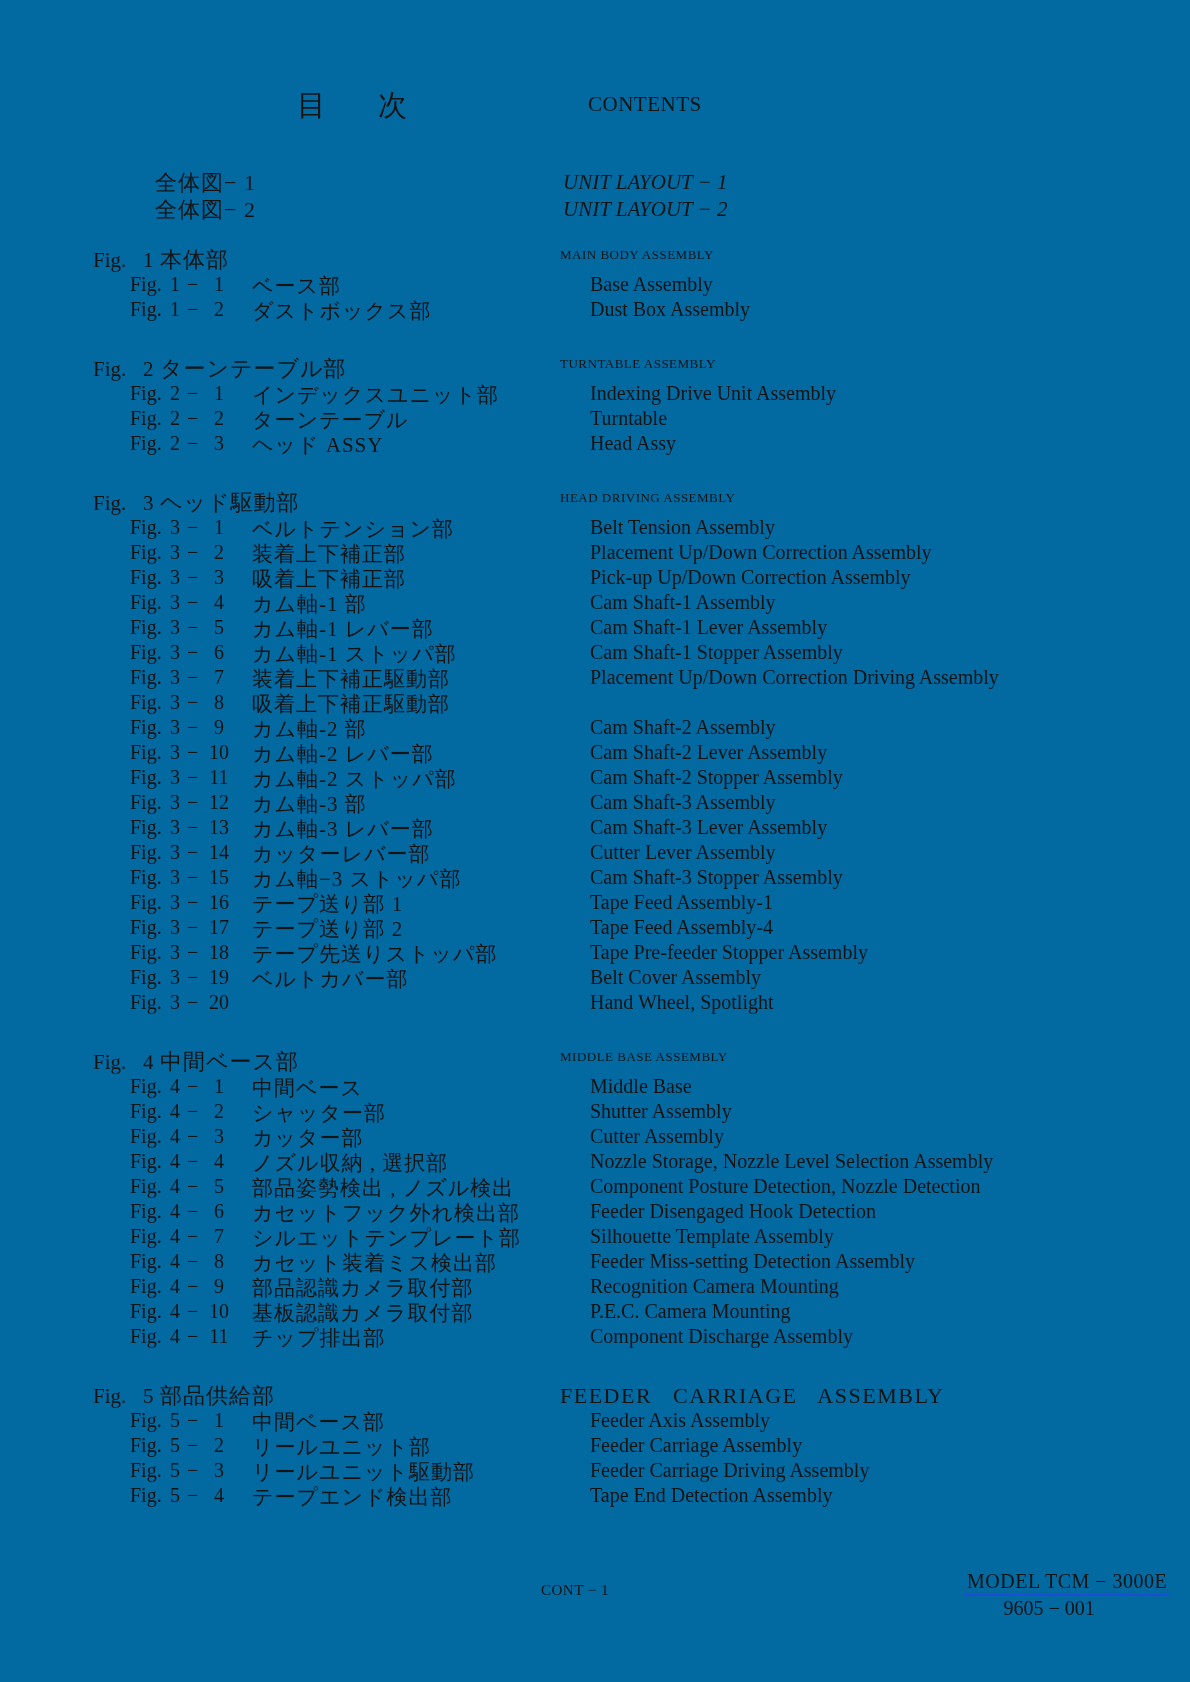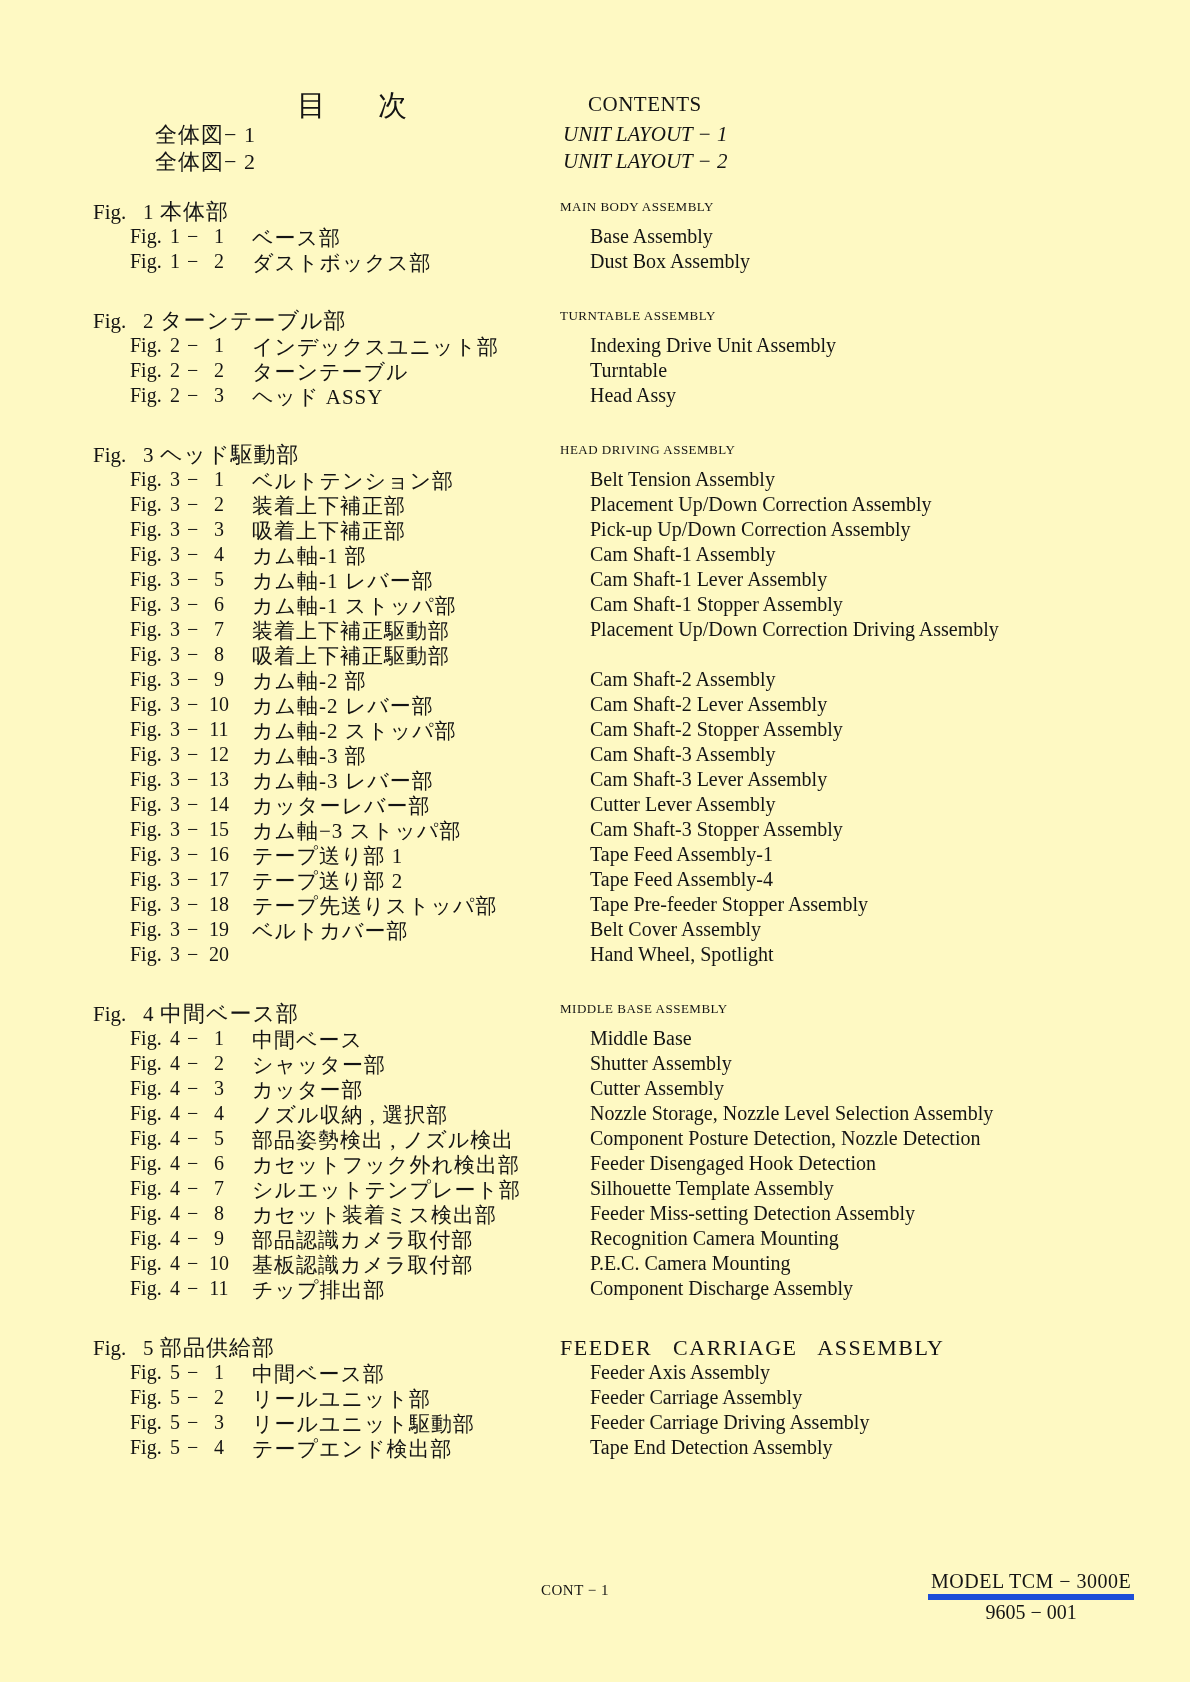--- a/index.html
+++ b/index.html
@@ -1,40 +1,40 @@
 <!DOCTYPE html>
 <html><head>
 <meta charset="utf-8">
 <style>
   html, body { margin: 0; padding: 0; background: #e8e8e8; }
   .page {
     position: relative;
     width: 1190px;
     height: 1682px;
     margin: 0 auto;
-    background: #fef9c3;
+    background: #0369a1;
     color: #141414;
     font-family: "Liberation Serif", "DejaVu Serif", serif;
     overflow: hidden;
   }
   .toc { position: absolute; left: 0; top: 86px; width: 1190px; }
 
   
   .title-row { position: relative; height: 34px; }
   .title-jp {
     position: absolute; left: 297px; top: 0;
     font-size: 29px; letter-spacing: 52px; white-space: nowrap;
   }
   .title-en {
     position: absolute; left: 588px; top: 6px;
     font-size: 21px; letter-spacing: 0.5px; white-space: nowrap;
   }
 
   
-  .preamble { }
+  .preamble { margin-top: 48px; }
   .p-row { position: relative; height: 27px; }
   .p-jp { position: absolute; left: 155px; top: 0; font-size: 22px; letter-spacing: 1px; white-space: nowrap; }
   .p-en { position: absolute; left: 563px; top: 2px; font-size: 21px; white-space: nowrap; font-style: italic; }
 
   
   .sections-wrap { margin-top: 23px; }
   .section { margin-bottom: 32px; }
   .sec-header { position: relative; height: 27px; white-space: nowrap; }
   .sec-figword { position: absolute; left: 93px; top: 3px; font-size: 21px; }
   .sec-figno  { position: absolute; left: 143px; top: 3px; font-size: 21px; }
@@ -55,22 +55,23 @@
     position: absolute; left: 541px; top: 1582px;
     font-size: 15px; letter-spacing: 0.5px; white-space: nowrap;
   }
   .footer-model {
     position: absolute; left: 928px; top: 1570px;
     text-align: center; white-space: nowrap;
   }
   .model-line {
     display: inline-block;
     font-size: 20px; letter-spacing: 0.5px;
-    border-bottom: 6px solid #1d4ed8;
+    border-bottom: 2px solid #1d4ed8;
     padding: 0 3px 1px 3px;
+    margin-left: 36px;
   }
   .doc-line { font-size: 20px; margin-top: 1px; }
 </style>
 </head>
 <body>
 
 <div class="page">
   <div class="toc">
 
     <div class="title-row">

